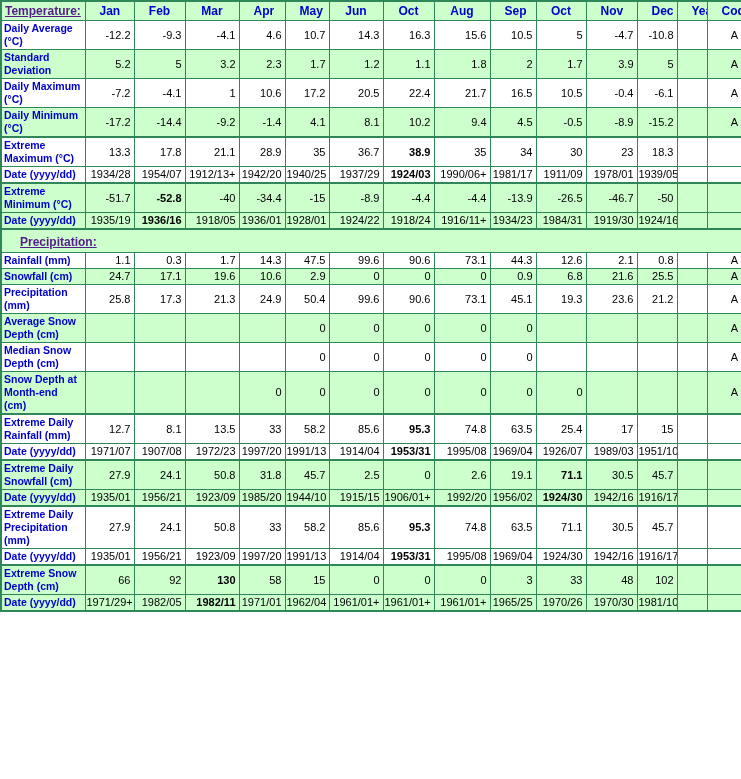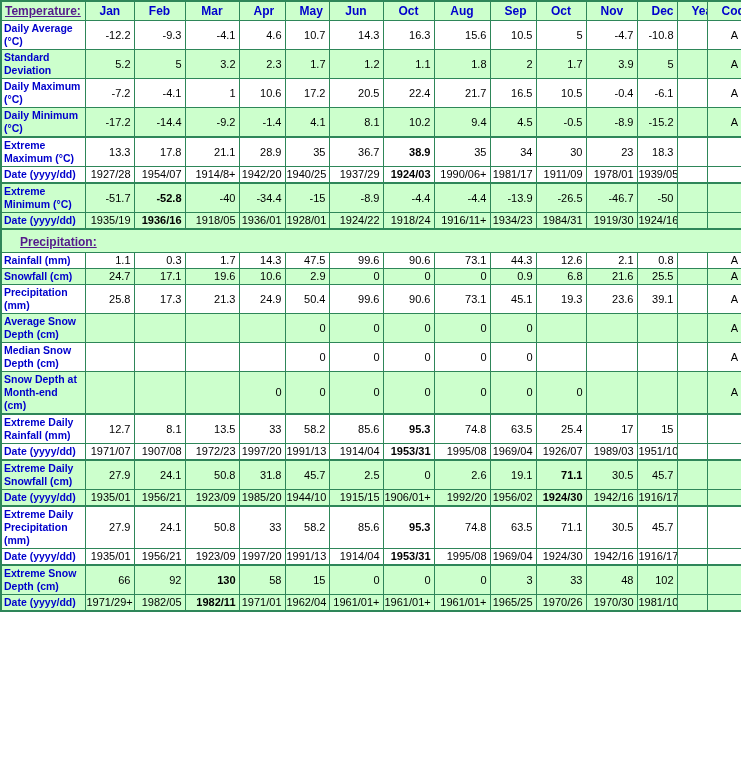--- a/index.html
+++ b/index.html
@@ -187,23 +187,23 @@
         <td class="val">35</td>
         <td class="val">34</td>
         <td class="val">30</td>
         <td class="val">23</td>
         <td class="val">18.3</td>
         <td class="val"></td>
         <td class="val"></td>
       </tr>
       <tr class="white">
         <td class="rowlabel">Date (yyyy/dd)</td>
-        <td class="val">1927/28</td>
+        <td class="val">1934/28</td>
         <td class="val">1954/07</td>
-        <td class="val">1914/8+</td>
+        <td class="val">1912/13+</td>
         <td class="val">1942/20</td>
         <td class="val">1940/25</td>
         <td class="val">1937/29</td>
         <td class="val bold">1924/03</td>
         <td class="val">1990/06+</td>
         <td class="val">1981/17</td>
         <td class="val">1911/09</td>
         <td class="val">1978/01</td>
         <td class="val">1939/05</td>
         <td class="val"></td>
@@ -286,21 +286,21 @@
         <td class="val">17.3</td>
         <td class="val">21.3</td>
         <td class="val">24.9</td>
         <td class="val">50.4</td>
         <td class="val">99.6</td>
         <td class="val">90.6</td>
         <td class="val">73.1</td>
         <td class="val">45.1</td>
         <td class="val">19.3</td>
         <td class="val">23.6</td>
-        <td class="val">39.1</td>
+        <td class="val">21.2</td>
         <td class="val"></td>
         <td class="val">A</td>
       </tr>
       <tr class="green">
         <td class="rowlabel">Average Snow Depth (cm)</td>
         <td class="val"></td>
         <td class="val"></td>
         <td class="val"></td>
         <td class="val"></td>
         <td class="val">0</td>

